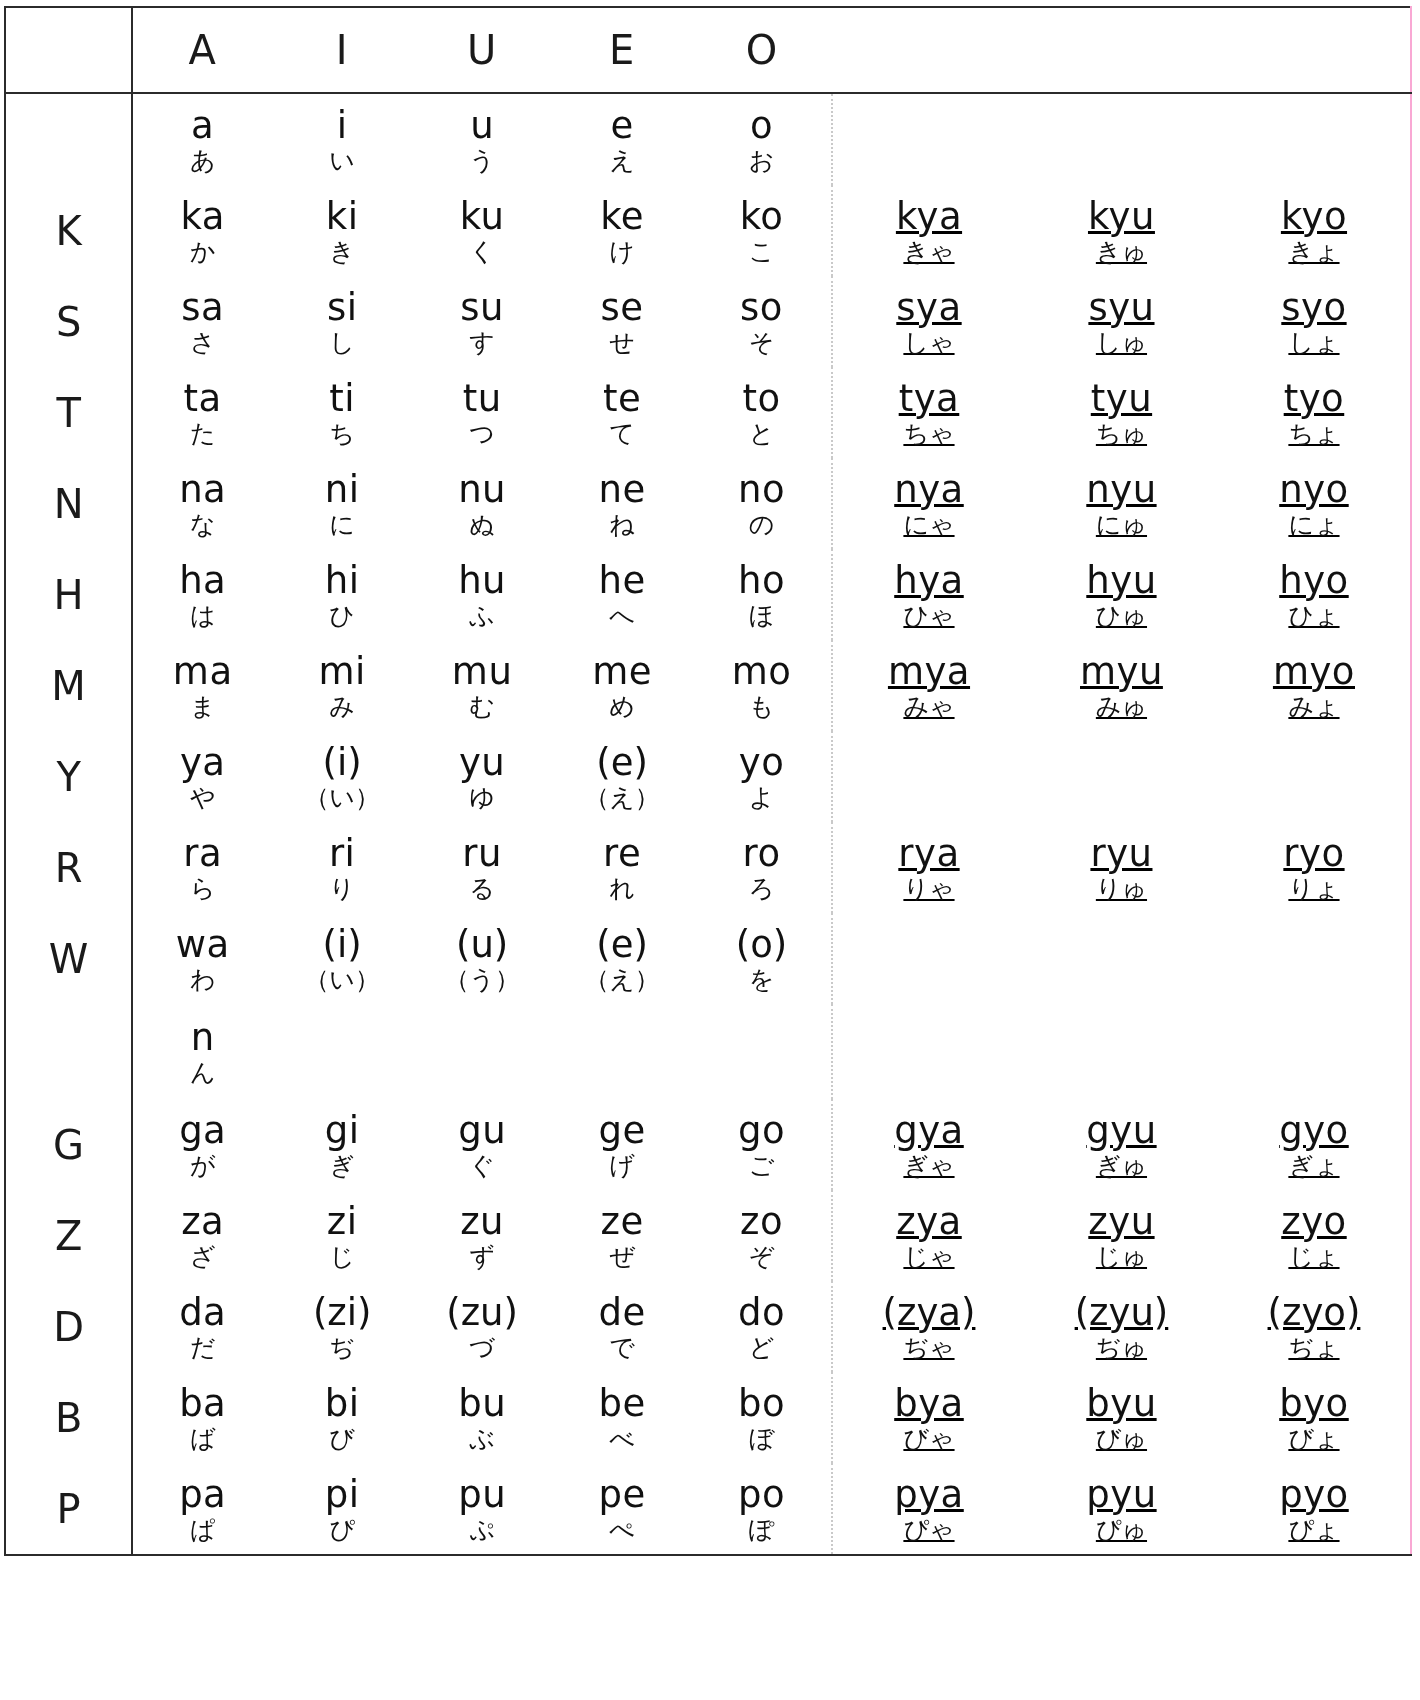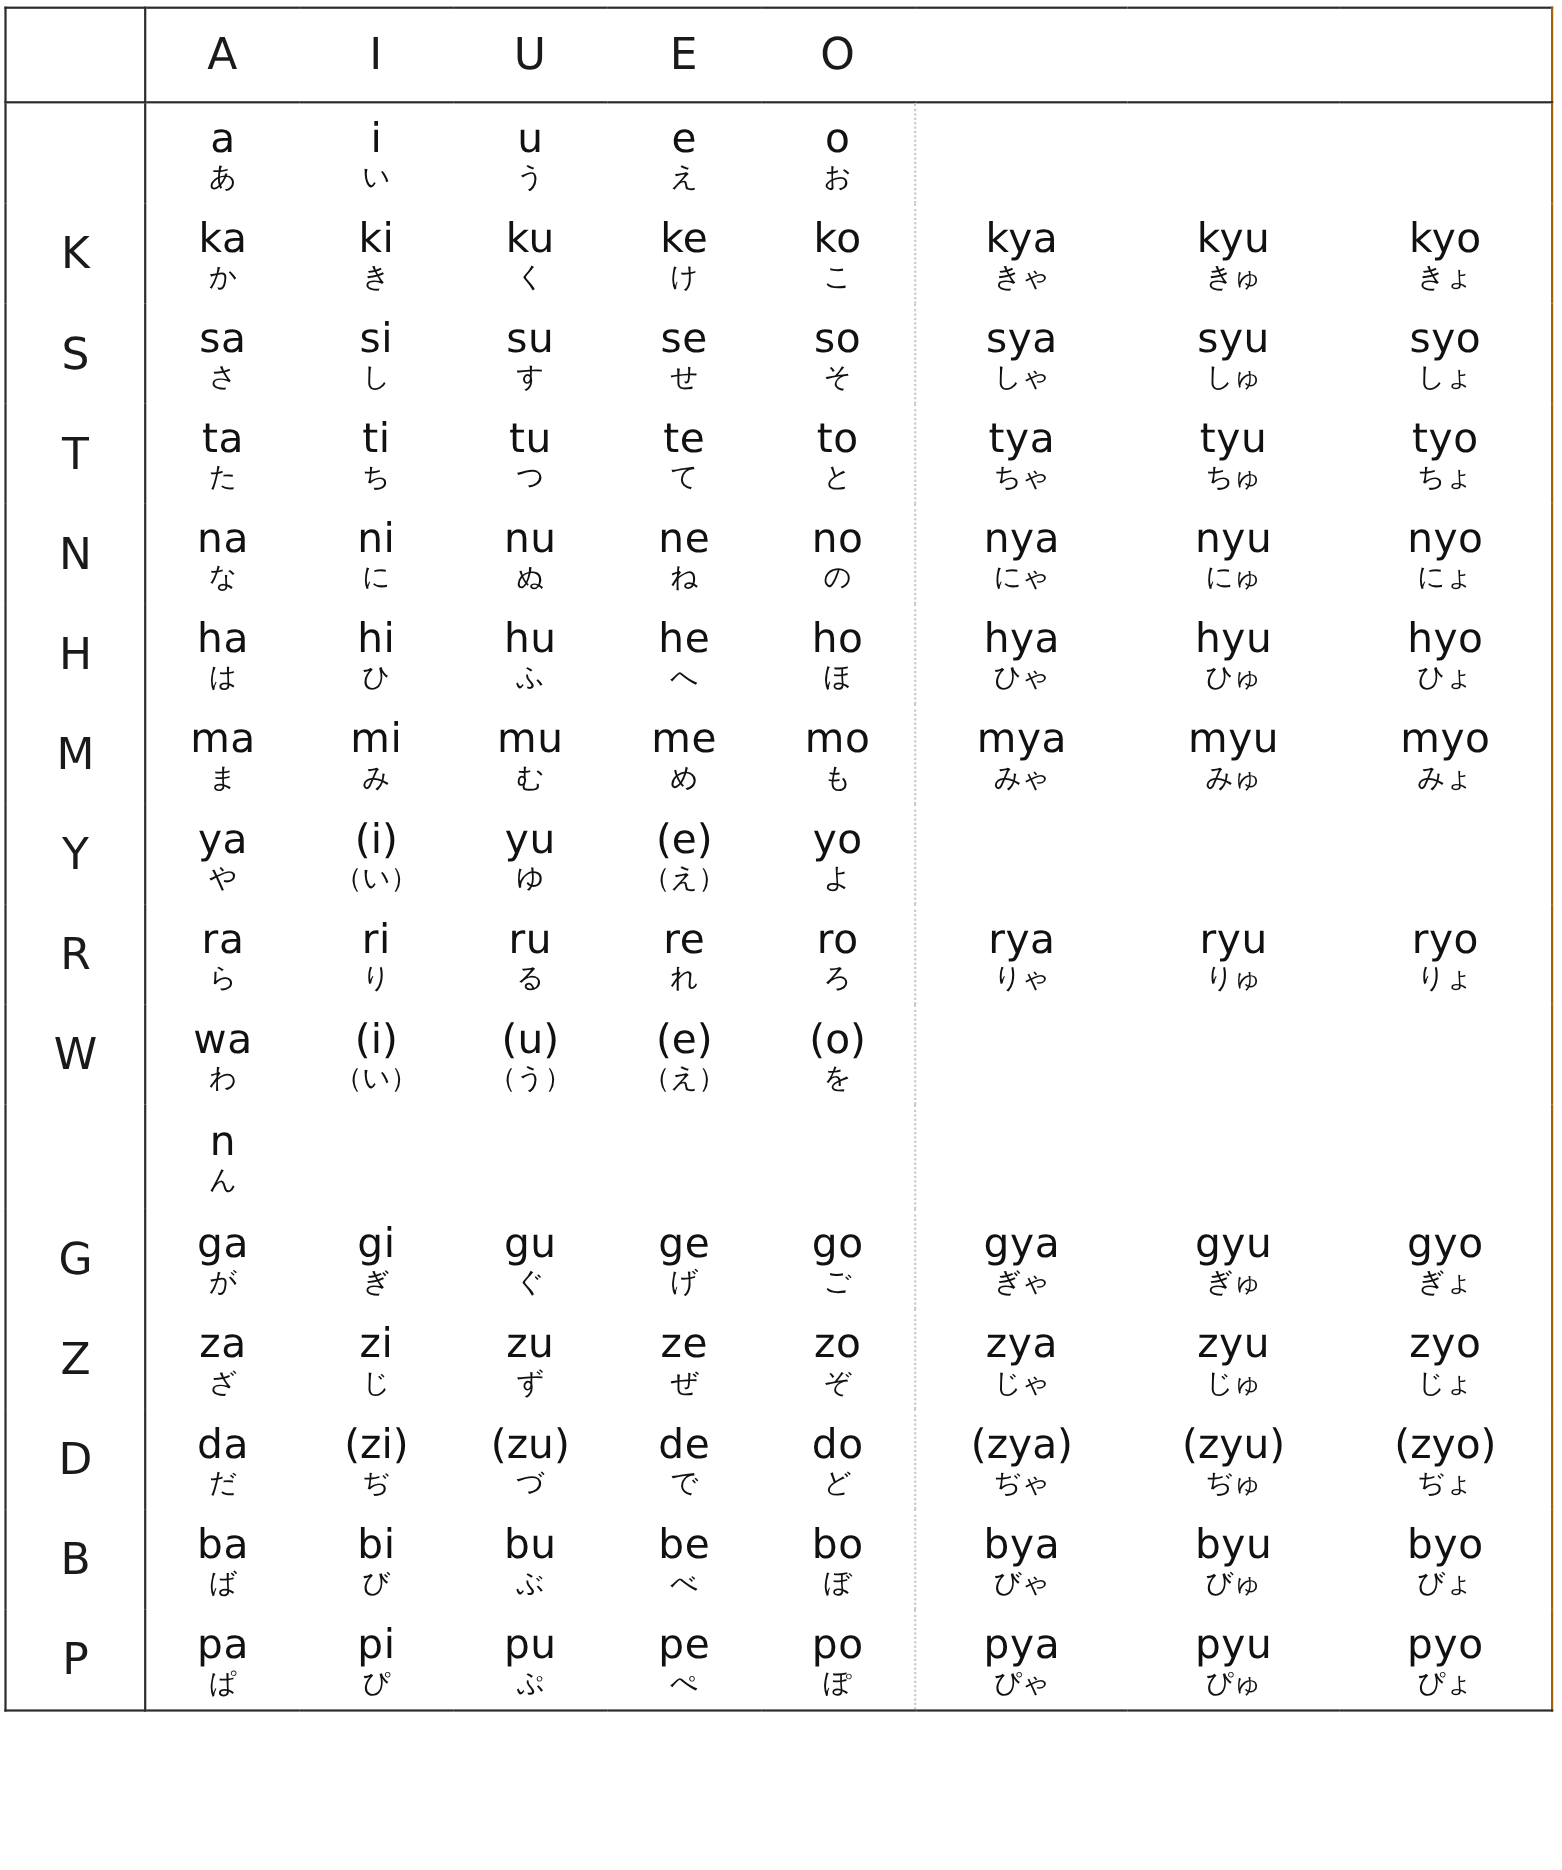--- a/index.html
+++ b/index.html
@@ -35,21 +35,21 @@
   }
   
   col.c-row   { width: 120px; }
   col.c-main  { width: 132px; }
   col.c-yoon  { width: 182px; }
 
   
   .outer-top    { border-top: 2px solid #2b2b2b; }
   .outer-bottom { border-bottom: 2px solid #2b2b2b; }
   .outer-left   { border-left: 2px solid #2b2b2b; }
-  .outer-right  { border-right: 2px solid #a16207; }
+  .outer-right  { border-right: 2px solid #f9a8d4; }
 
   .header-row th {
     height: 84px;
     border-bottom: 2px solid #2b2b2b;
   }
   .header-row th.rowlabel-col {
     border-right: 2px solid #2b2b2b;
   }
   .vowel-head {
     font-size: 40px;
@@ -81,20 +81,21 @@
     white-space: nowrap;
   }
   .kana-glyph {
     font-size: 25px;
     margin-top: 4px;
     color: #111111;
     white-space: nowrap;
   }
   td.yoon {
     position: relative;
+    text-decoration: underline;
   }
   
   .divider-cell {
     border-left: 2px dotted #c9c9c9;
   }
   .empty-cell { }
   .n-row td.cell { height: 95px; }
   .romaji.paren { letter-spacing: 0px; }
 </style>
 </head>

